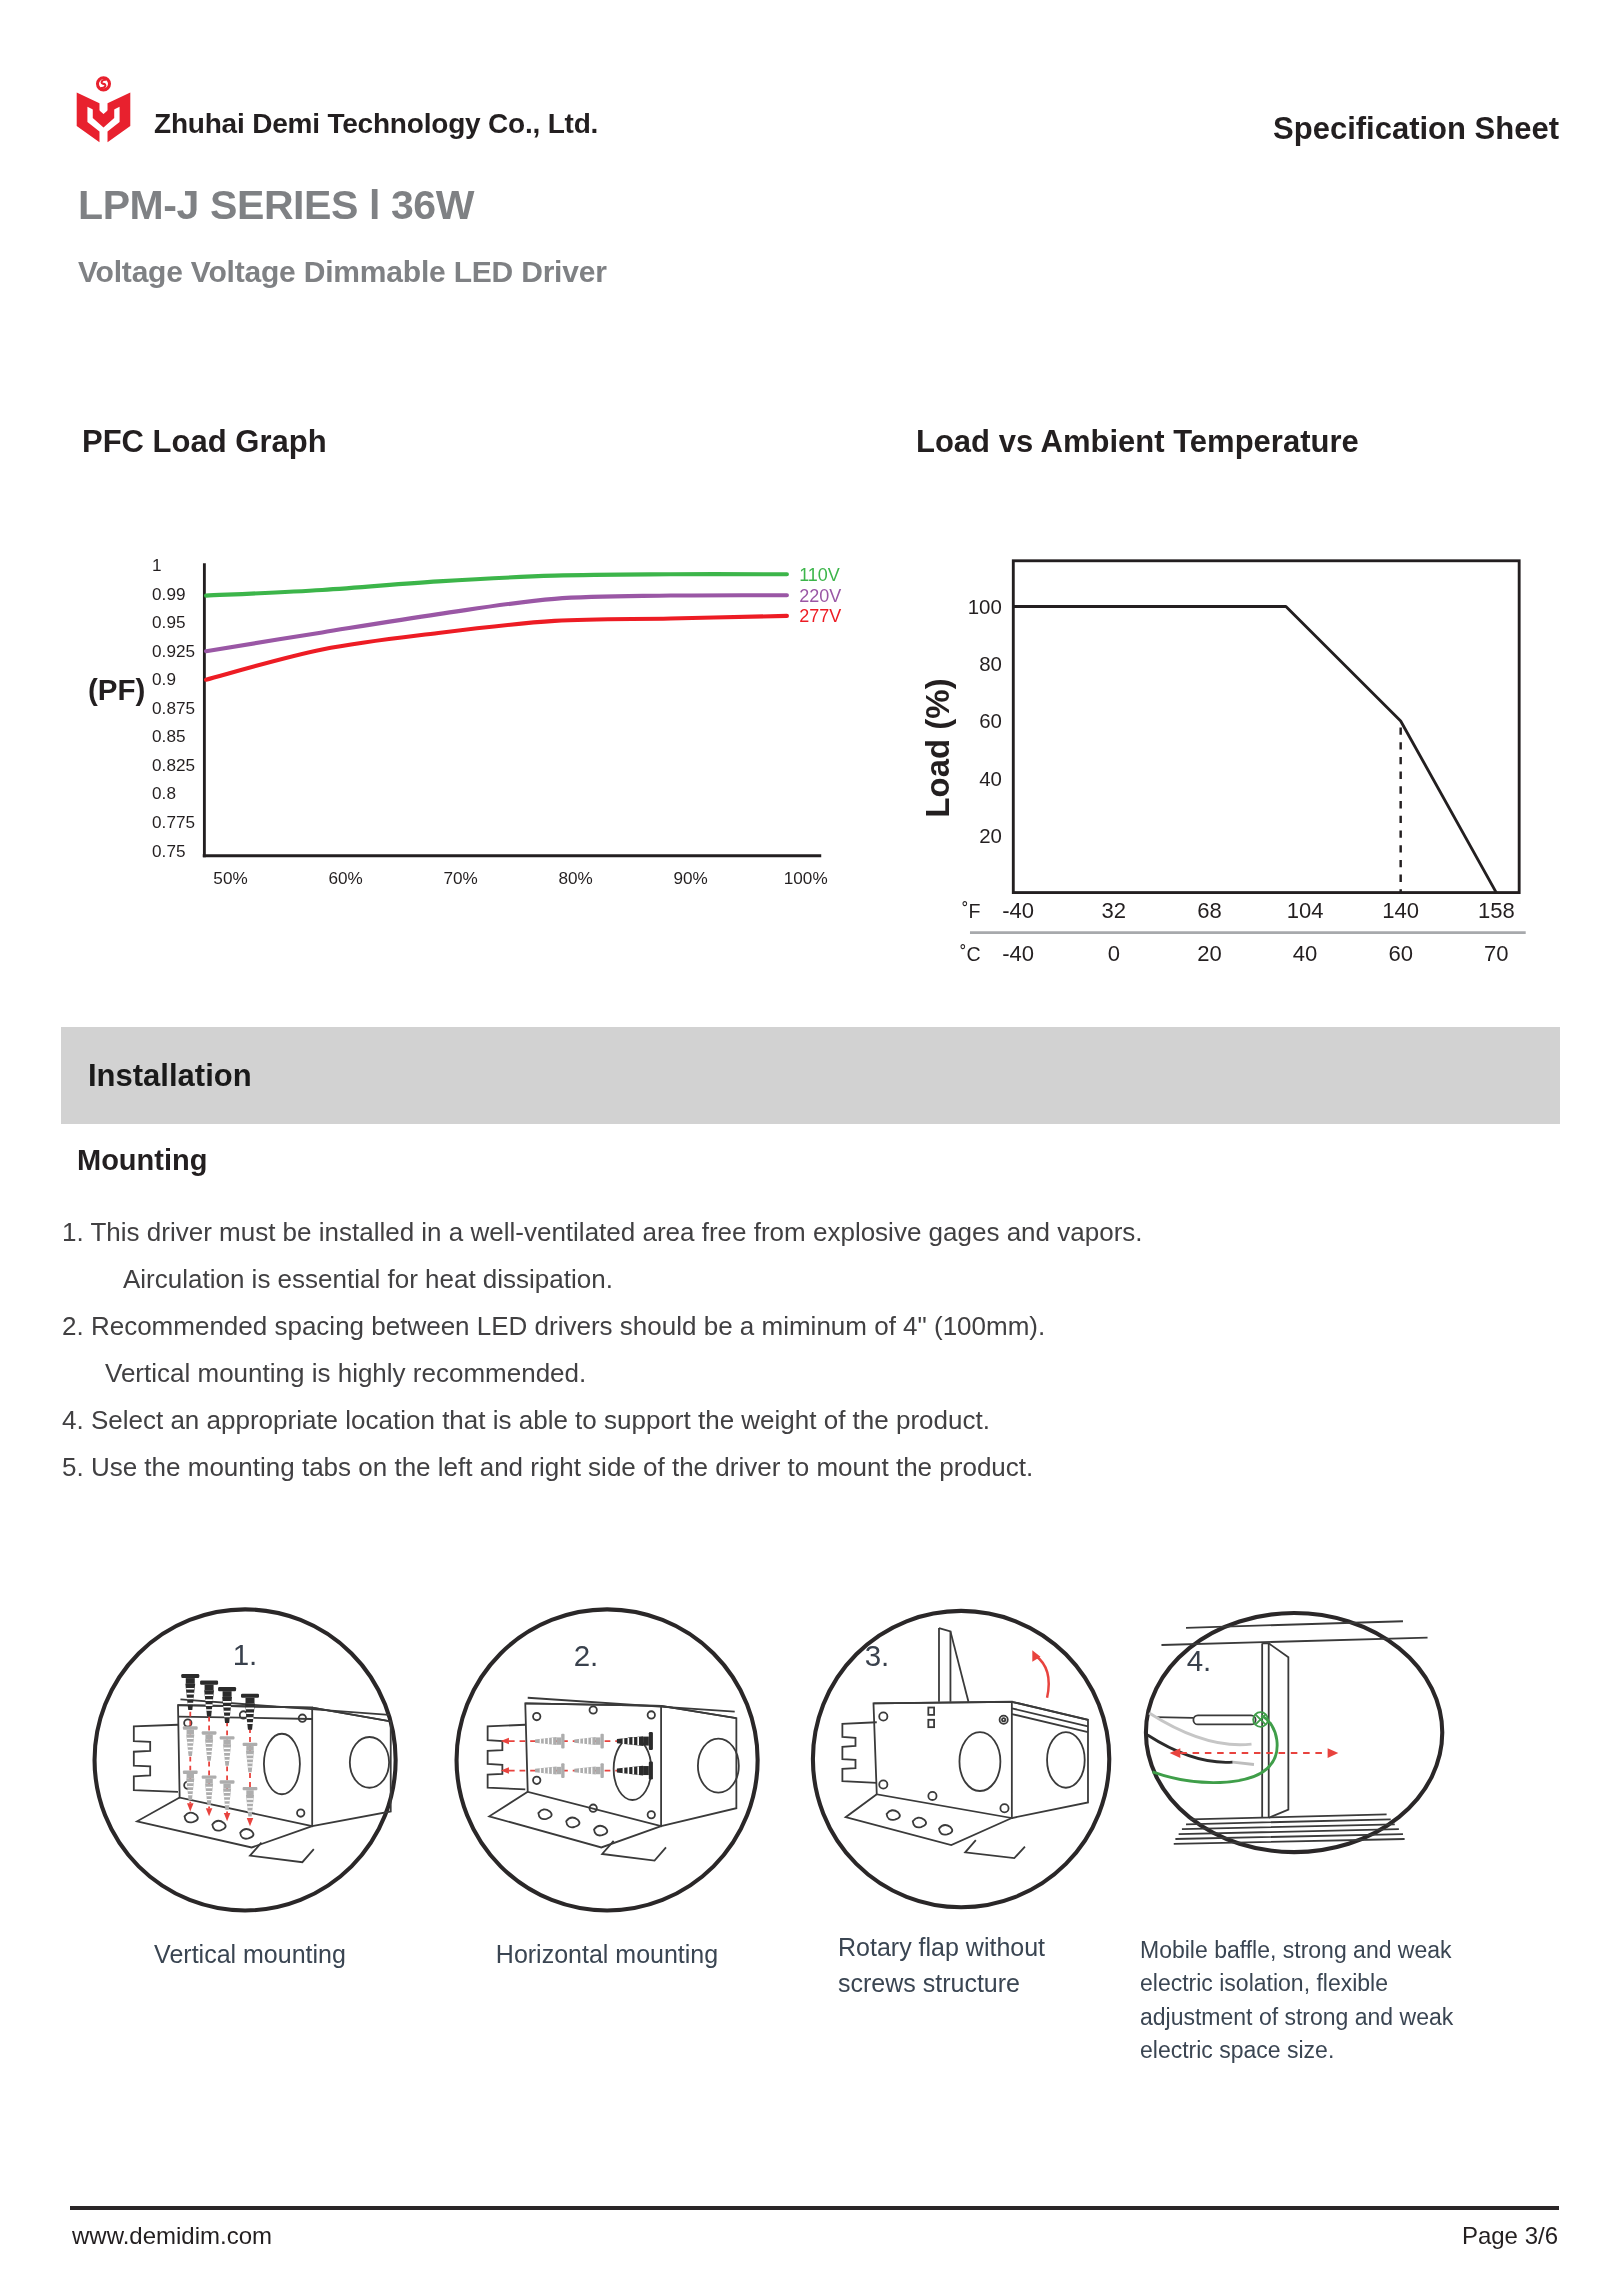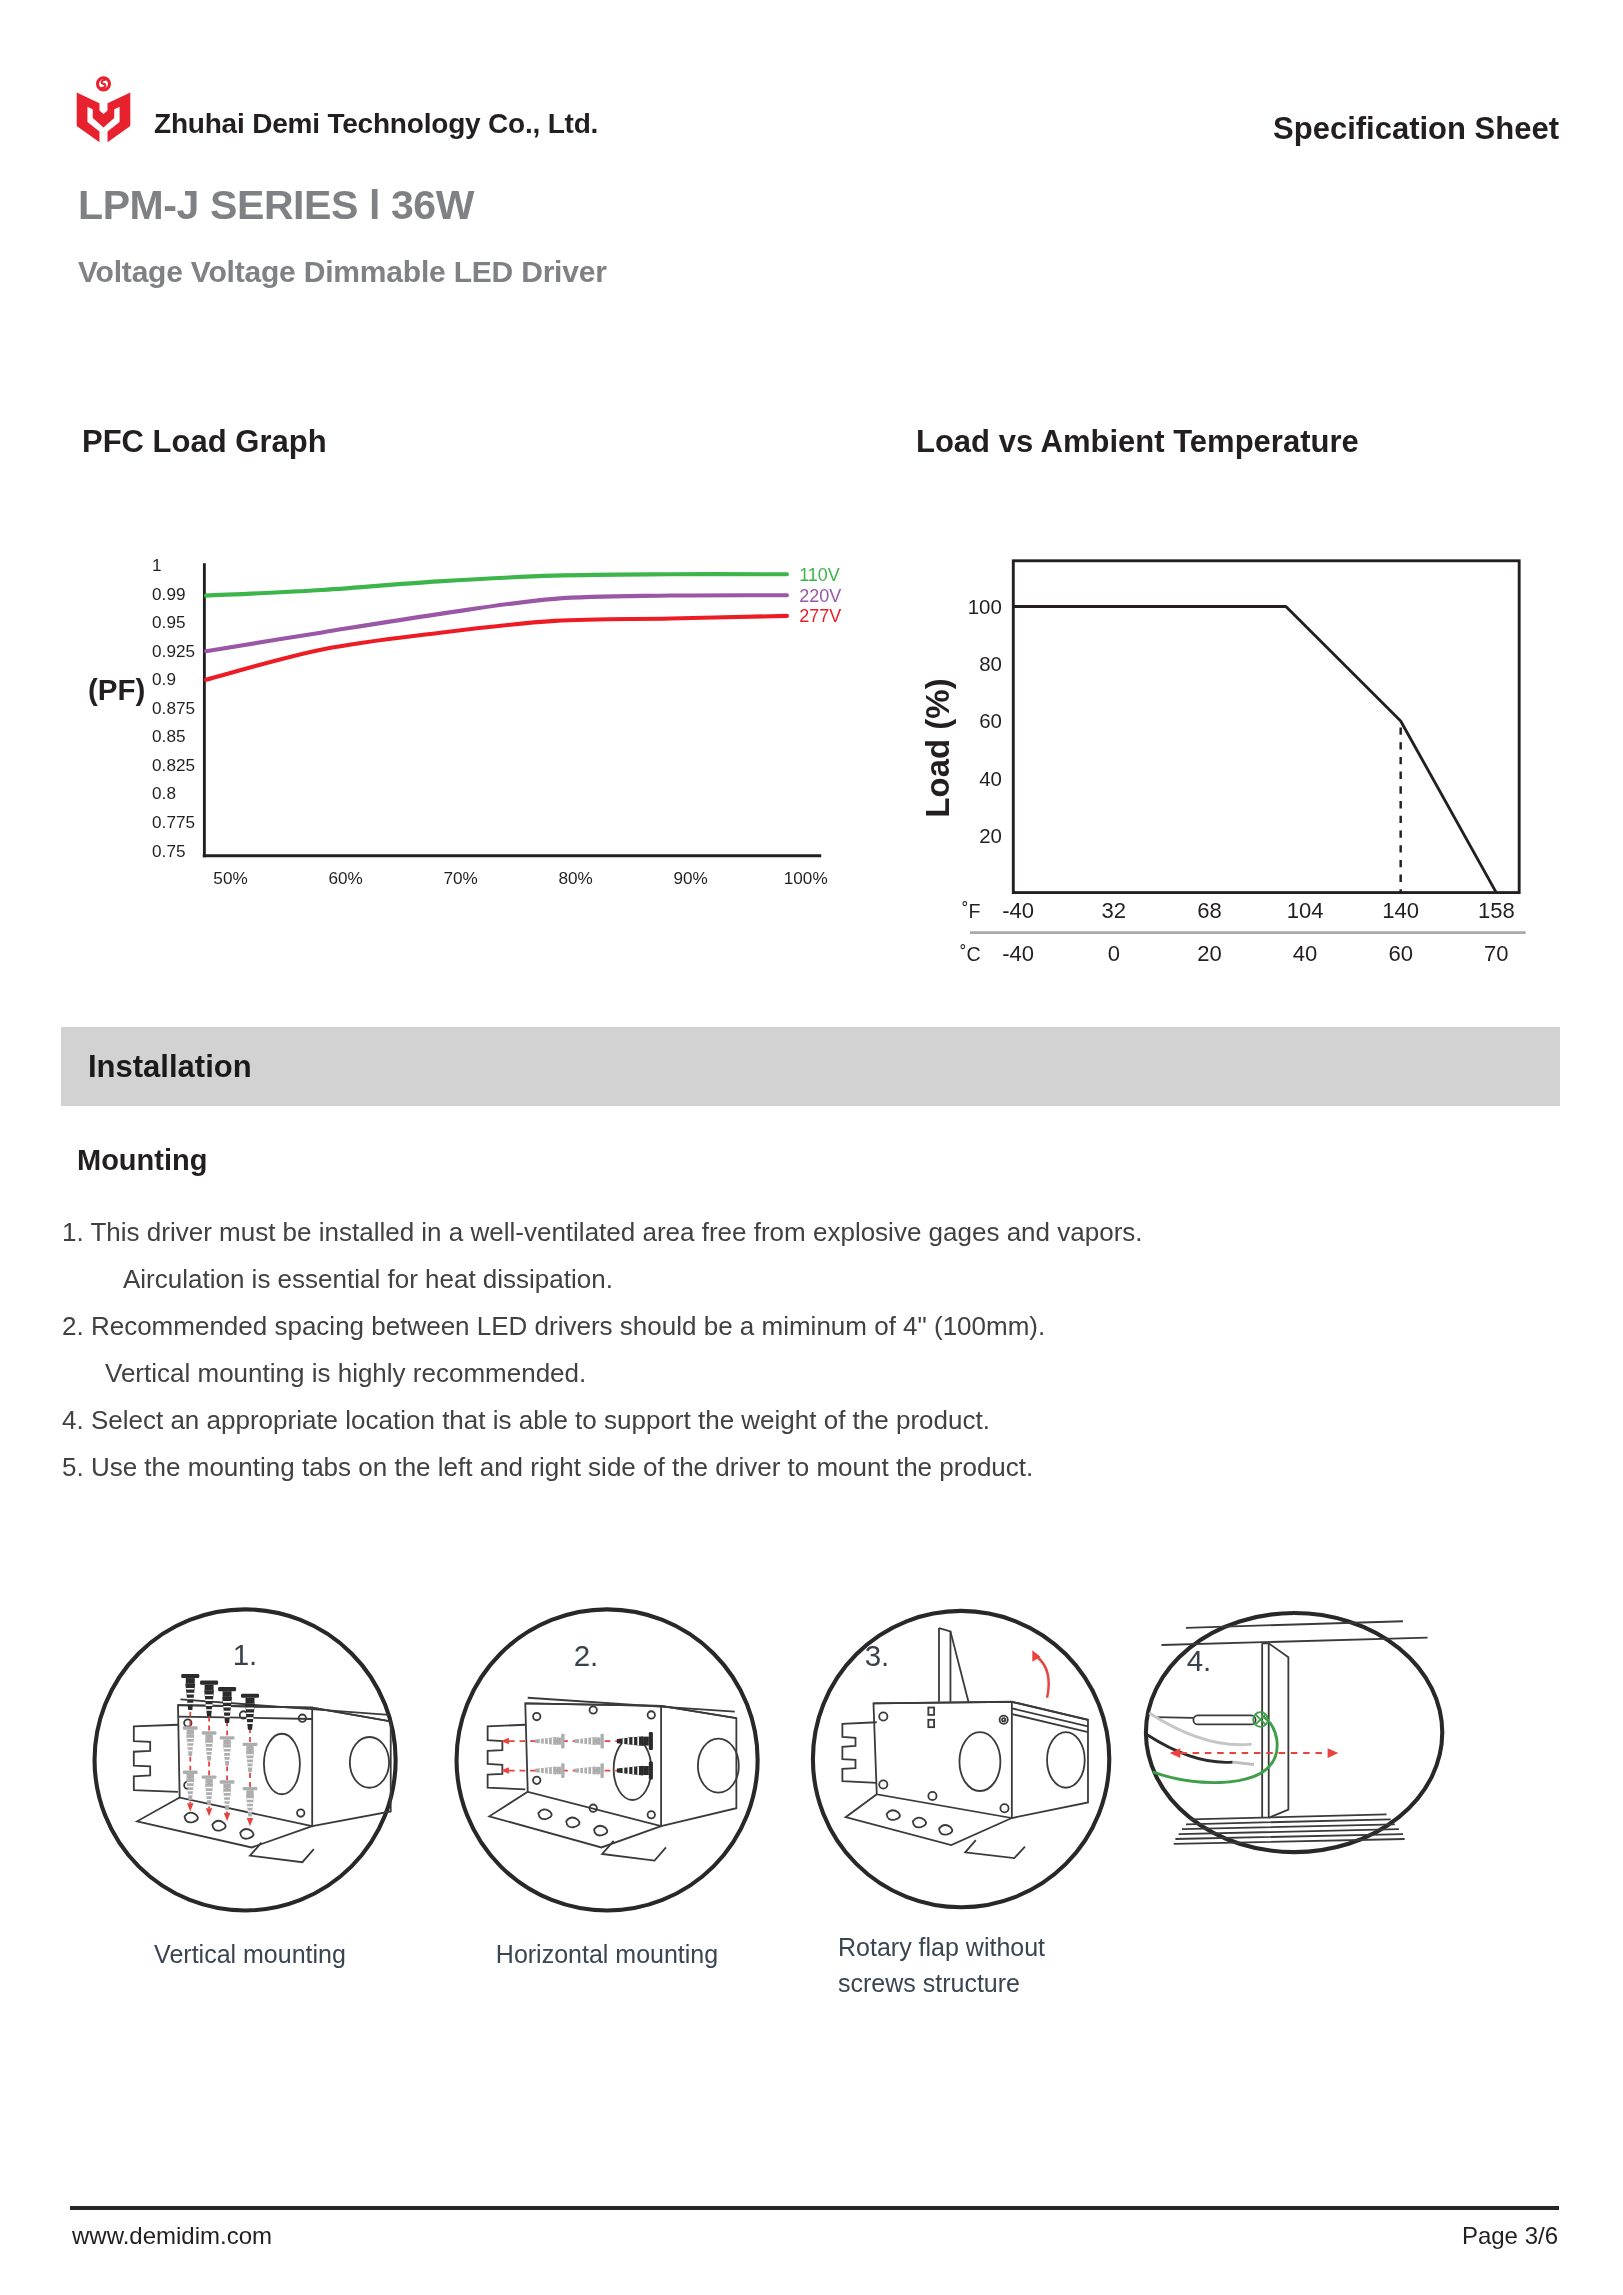--- a/index.html
+++ b/index.html
@@ -6,21 +6,21 @@
   #page{position:relative;width:1623px;height:2295px;background:#ffffff;overflow:hidden;
         font-family:"Liberation Sans", sans-serif;color:#231f20;}
   .abs{position:absolute;}
   .company-name{font-size:28px;font-weight:bold;letter-spacing:-0.2px;color:#231f20;}
   .sheet-label{font-size:31px;font-weight:bold;color:#231f20;}
   .series-title{font-size:41px;font-weight:bold;color:#7f8184;letter-spacing:-0.4px;}
   .subtitle{font-size:30px;font-weight:bold;color:#7f8184;white-space:pre-wrap;letter-spacing:-0.2px;}
   .chart-title{font-size:31px;font-weight:bold;color:#231f20;}
   .pf-label{font-size:29.5px;font-weight:bold;color:#231f20;}
   .load-label{font-size:33px;font-weight:bold;color:#231f20;transform:translate(-50%,-50%) rotate(-90deg);}
-  .section-bar{left:61px;top:1027px;width:1499px;height:79px;background:#d2d2d2;display:flex;align-items:center;}
+  .section-bar{left:61px;top:1027px;width:1499px;height:97px;background:#d2d2d2;display:flex;align-items:center;}
   .section-bar-title{font-size:31px;font-weight:bold;color:#1a1a1a;padding-left:27px;}
   .mounting-title{font-size:29px;font-weight:bold;color:#231f20;}
   #steps{left:62px;top:1209px;width:1497px;font-size:26px;color:#414042;}
   #steps .step{line-height:47px;white-space:pre-wrap;}
   #steps .ind-1{padding-left:43px;}
   #steps .ind-2{padding-left:61px;}
   .fig-num{font-size:29.5px;color:#39414d;transform:translateX(-50%);}
   .fig-caption{font-size:25px;color:#3a4552;white-space:pre-line;line-height:1.45;}
   .fig-caption.center{transform:translateX(-50%);text-align:center;}
   .fig-caption.small{font-size:23px;}
@@ -291,19 +291,23 @@
 
   <div class="abs fig-num" style="left:245px;top:1638px;">1.</div>
   <div class="abs fig-num" style="left:586px;top:1639px;">2.</div>
   <div class="abs fig-num" style="left:877px;top:1639px;">3.</div>
   <div class="abs fig-num" style="left:1199px;top:1644px;">4.</div>
 
   <div class="abs fig-caption center" style="left:250px;top:1936px;">Vertical mounting</div>
   <div class="abs fig-caption center" style="left:607px;top:1936px;">Horizontal mounting</div>
   <div class="abs fig-caption" style="left:838px;top:1929px;width:278px;">Rotary flap without
 screws structure</div>
+  <div class="abs fig-caption small" style="left:1140px;top:1934px;width:376px;">Mobile baffle, strong and weak
+electric isolation, flexible
+adjustment of strong and weak
+electric space size.</div>
 
   <div class="abs footer-line"></div>
   <div class="abs footer-text" style="left:72px;top:2222px;">www.demidim.com</div>
   <div class="abs footer-text" style="right:65px;top:2222px;">Page 3/6</div>
 
 </div>
 
 
 </body></html>

